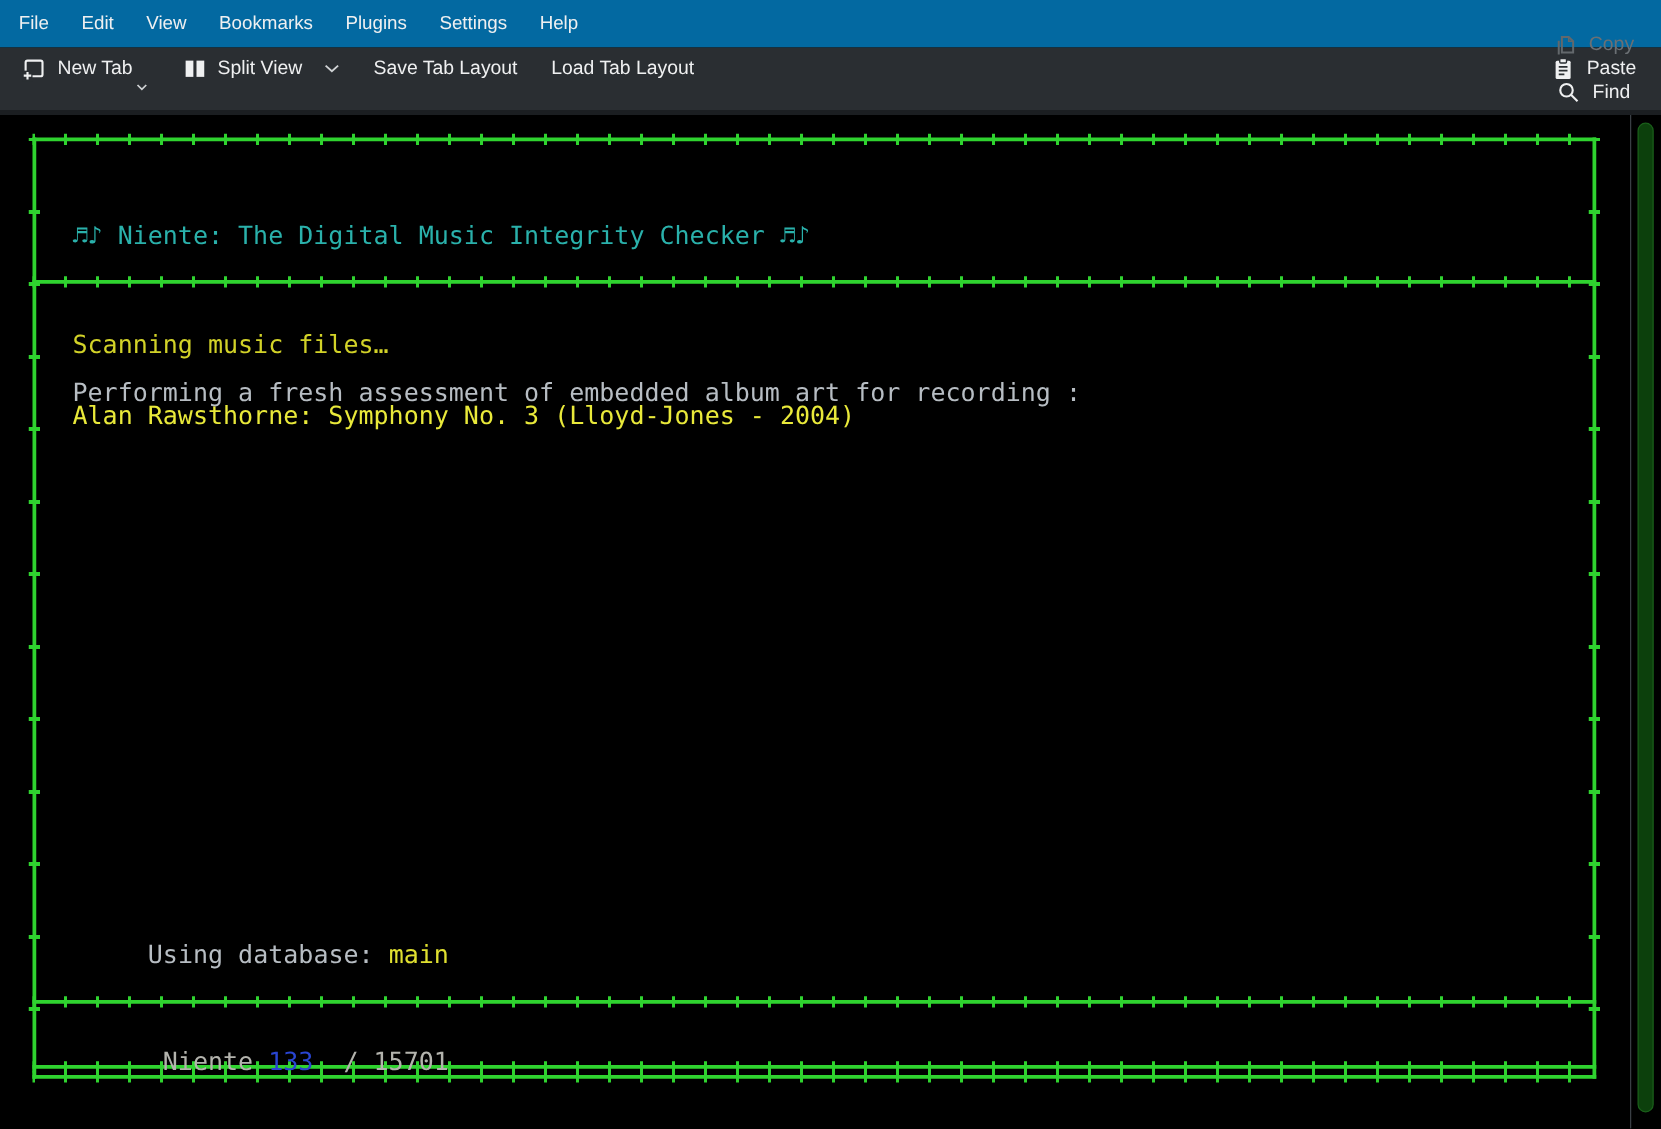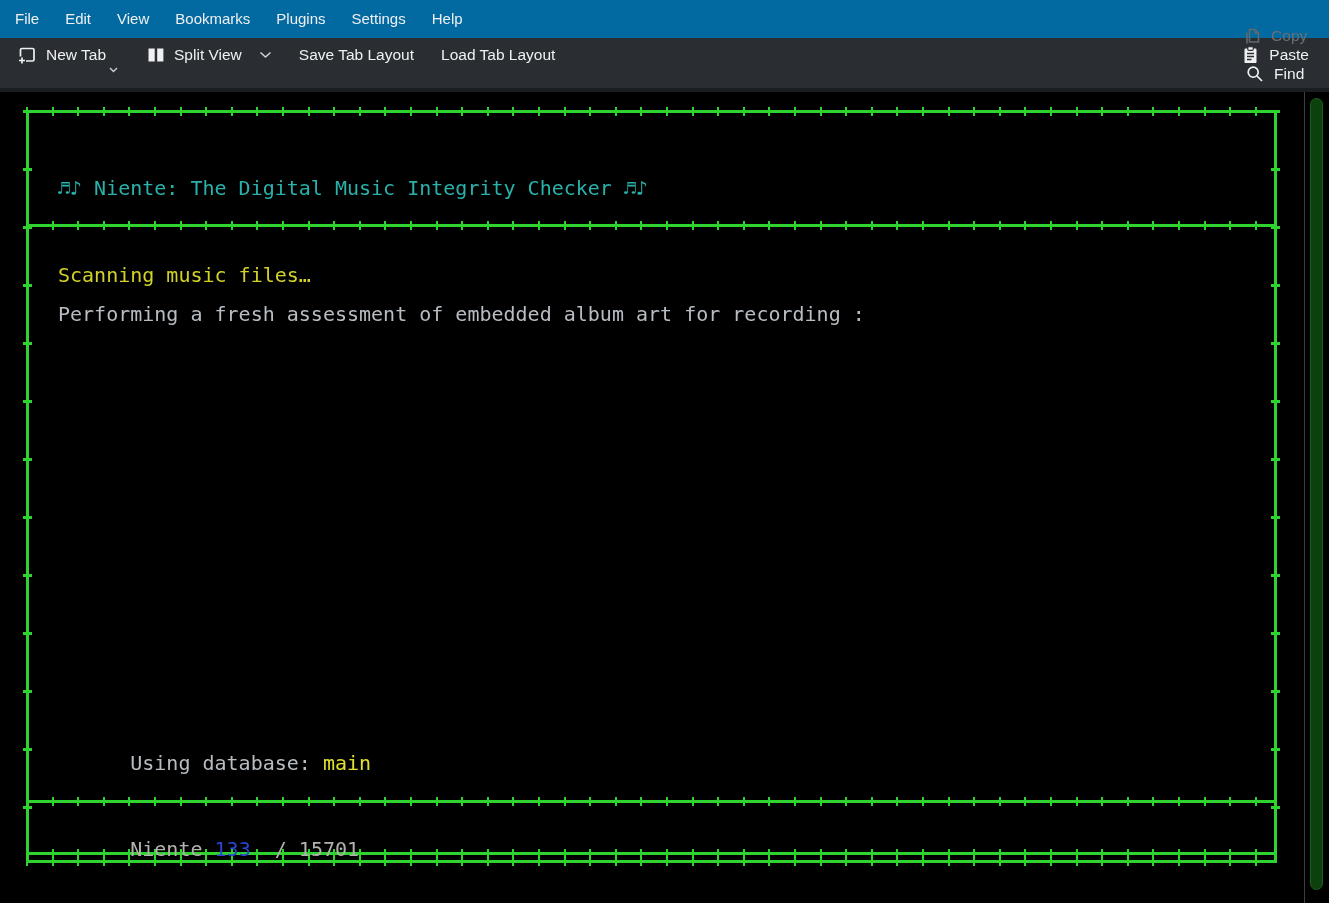--- a/index.html
+++ b/index.html
@@ -180,21 +180,22 @@
     <div class="hline" style="top:768px;"></div>
     <div class="vline" style="left:26px;"></div>
     <div class="vline" style="left:1274px;"></div>
 
     <div class="term-text" style="left:58px; top:24px;">
       <div class="c-cyan">♬♪ Niente: The Digital Music Integrity Checker ♬♪</div>
       <div class="c-ystat">Scanning music files…</div>
     </div>
 
     <div class="term-text c-gray" style="left:58px; top:168px;margin-top:40px;">Performing a fresh assessment of embedded album art for recording :</div>
-    <div class="term-text" style="left:58px; top:628px;">
+    <div class="term-text c-yrec" style="left:58px; top:226px;">Alan Rawsthorne: Symphony No. 3 (Lloyd-Jones - 2004)</div>
+    <div class="term-text" style="left:46px; top:628px;">
       <span class="c-gray">Using database: </span><span class="c-ydb">main</span>
     </div>
 
     <div class="term-text" style="left:58px; top:714px;">
       <span class="c-gray2">Niente </span><span class="c-blue">133</span><span class="c-gray2">  / </span><span class="c-gray2">15701</span>
     </div>
 
     <div class="scroll-sep"></div>
     <div class="scroll-thumb"></div>
   </div>

